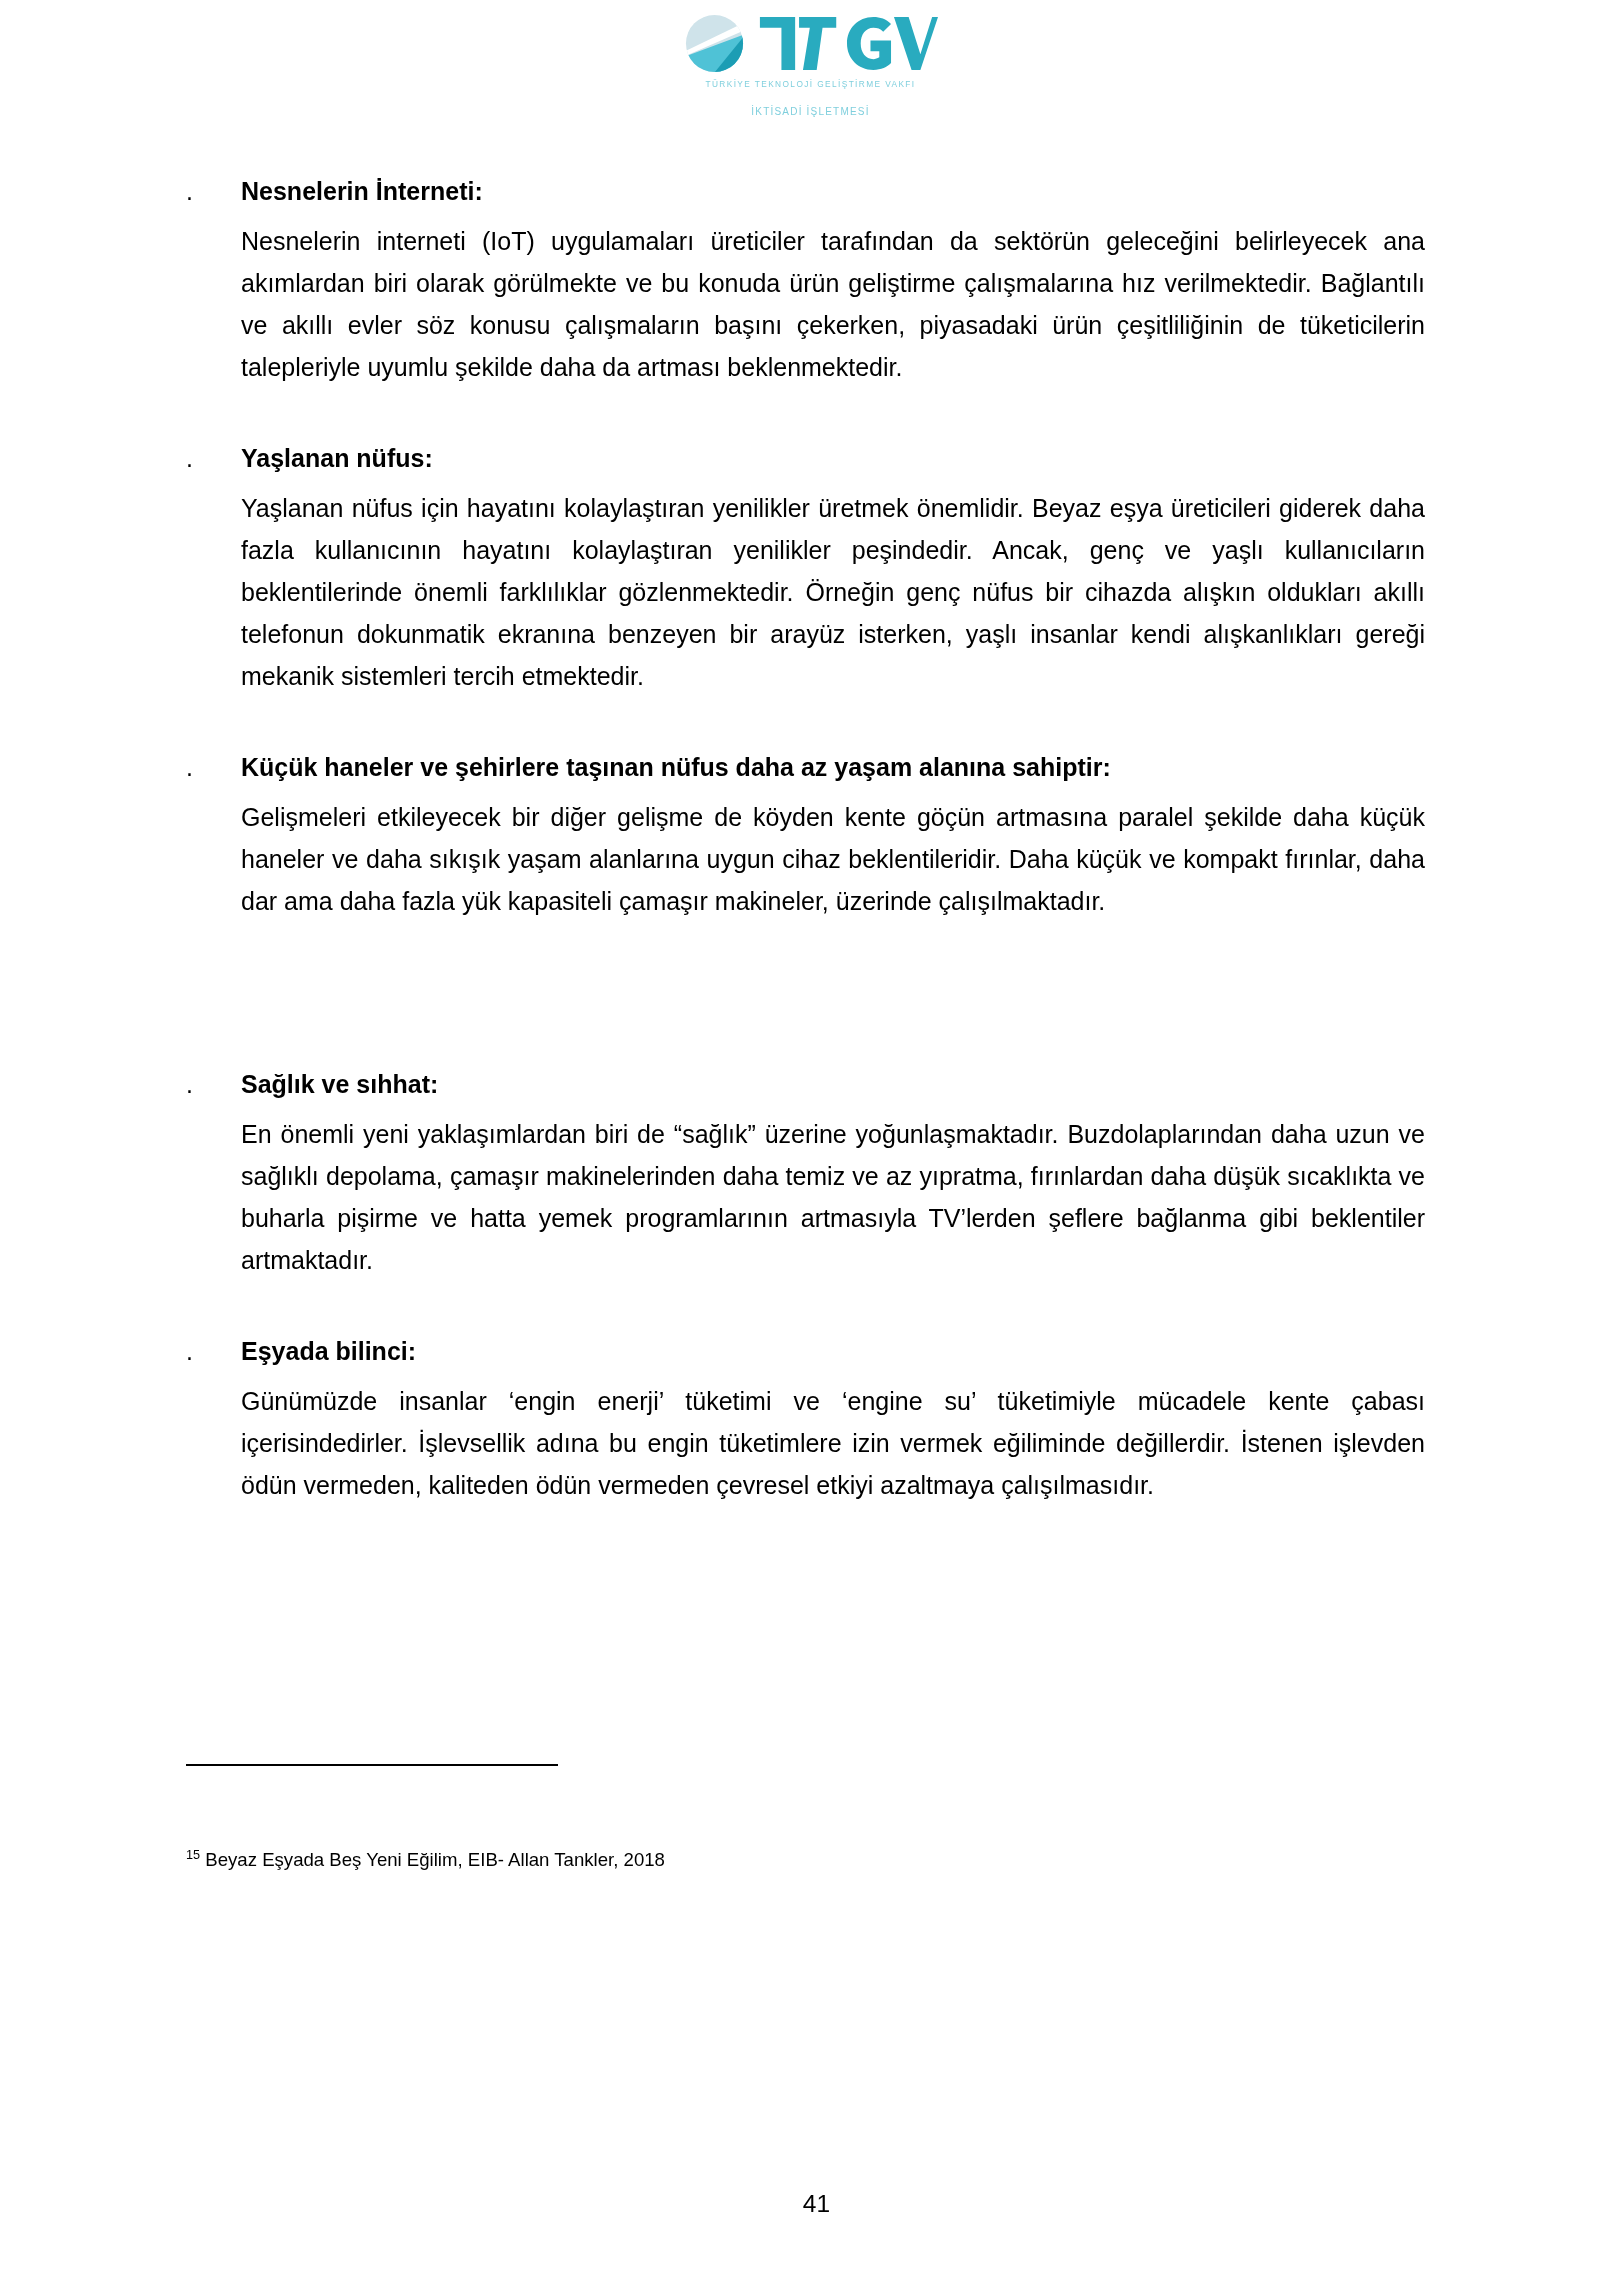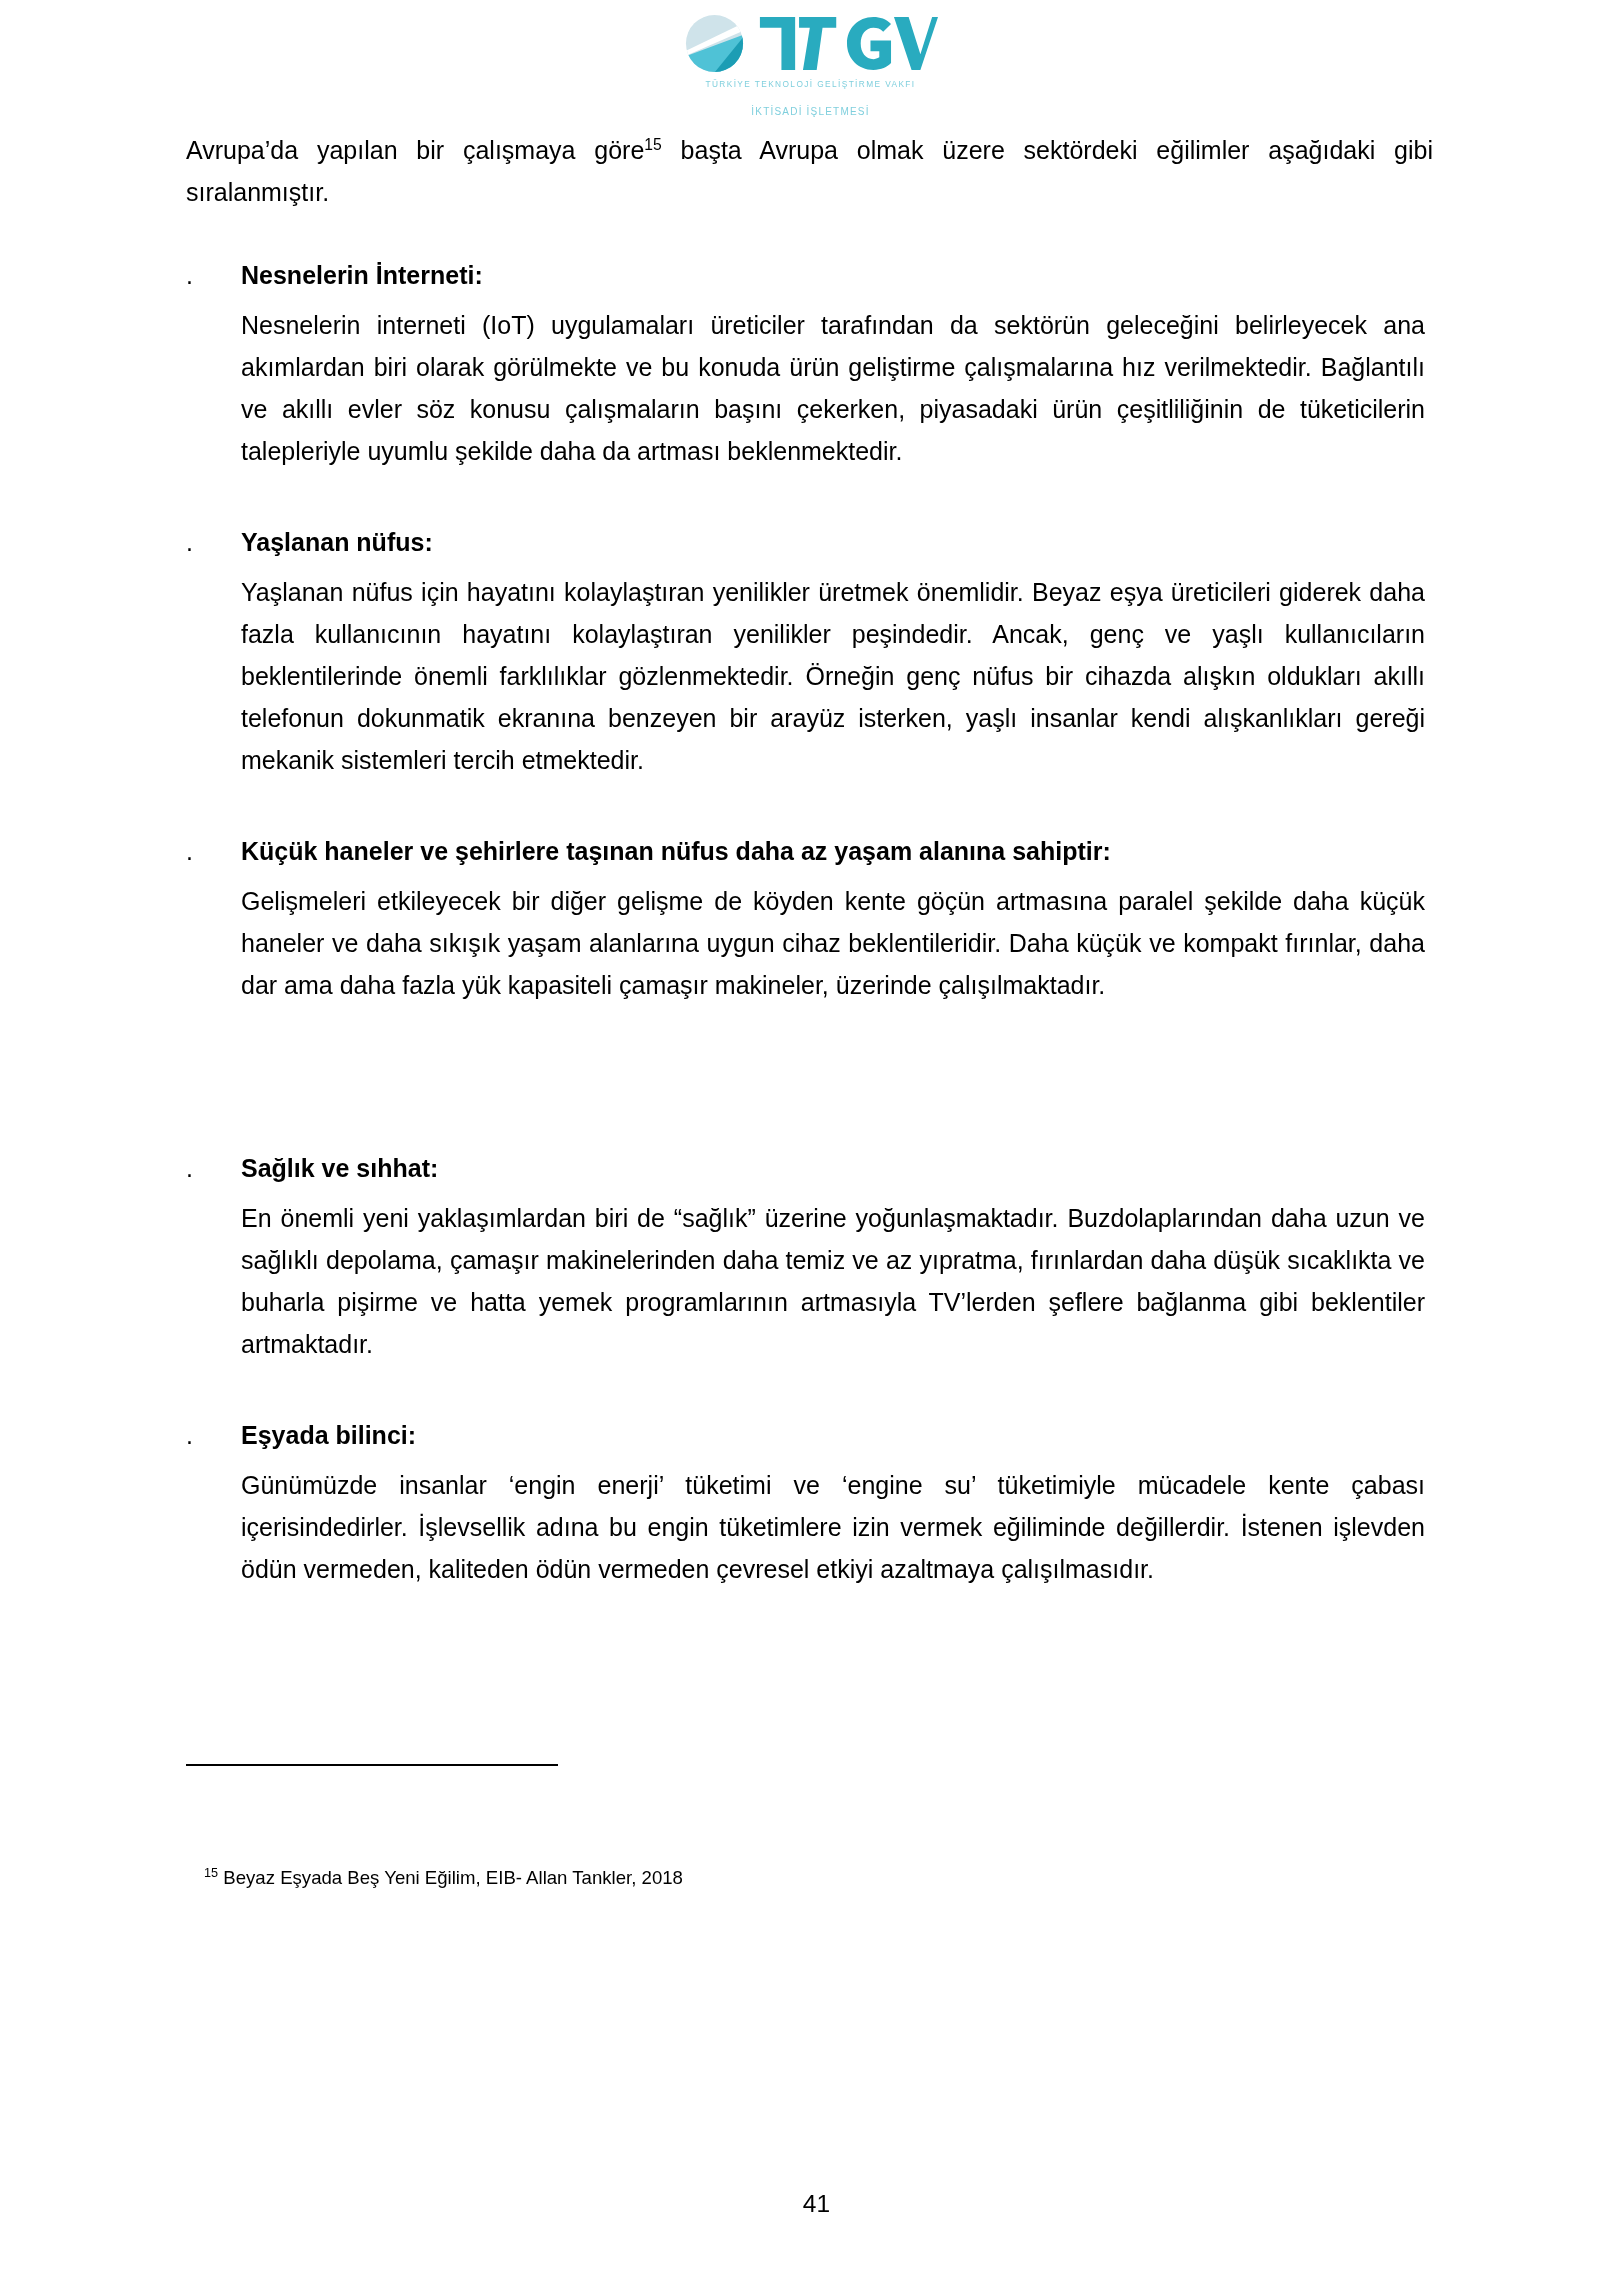--- a/index.html
+++ b/index.html
@@ -122,21 +122,21 @@
     left: 186px;
     top: 1764px;
     width: 1247px;
   }
   .footnote-rule {
     width: 372px;
     height: 0;
     border-top: 2px solid #000;
   }
   .footnote-text {
-    margin: 18px;
+    margin: 0;
     padding-top: 80px;
     font-size: 18.6px;
     line-height: 27.4px;
     font-family: "Liberation Sans", sans-serif;
   }
   .footnote-text sup {
     font-size: 12.7px;
     vertical-align: super;
     line-height: 0;
   }
@@ -191,21 +191,20 @@
       </span>
     </div>
     <div class="logo-sub">
       <span>TÜRKİYE TEKNOLOJİ GELİŞTİRME VAKFI</span>
       <span class="l2">İKTİSADİ İŞLETMESİ</span>
     </div>
   </div>
 
   <div class="content">
 
-    <p class="body intro"><span>Avrupa’da yapılan bir çalışmaya göre</span><sup class="fn">15</sup><span> başta Avrupa olmak üzere sektördeki eğilimler aşağıdaki gibi sıralanmıştır.</span></p>
 
     <div class="gap-md"></div>
 
     <div class="bullet-block">
       <span class="bullet-dot">.</span>
       <p class="bullet-head">Nesnelerin İnterneti:</p>
       <p class="bullet-body">Nesnelerin interneti (IoT) uygulamaları üreticiler tarafından da sektörün geleceğini belirleyecek ana akımlardan biri olarak görülmekte ve bu konuda ürün geliştirme çalışmalarına hız verilmektedir. Bağlantılı ve akıllı evler söz konusu çalışmaların başını çekerken, piyasadaki ürün çeşitliliğinin de tüketicilerin talepleriyle uyumlu şekilde daha da artması beklenmektedir.</p>
     </div>
 
     <div class="gap-md"></div>

